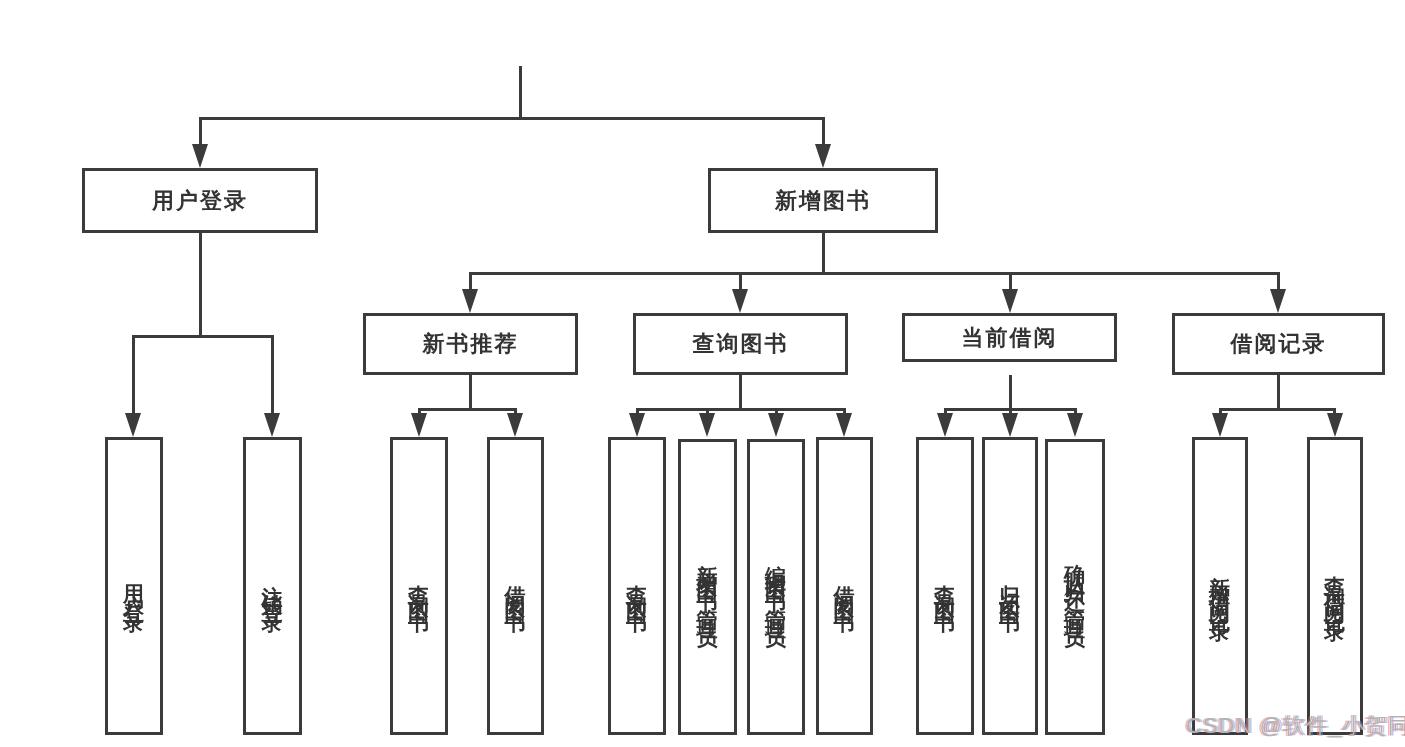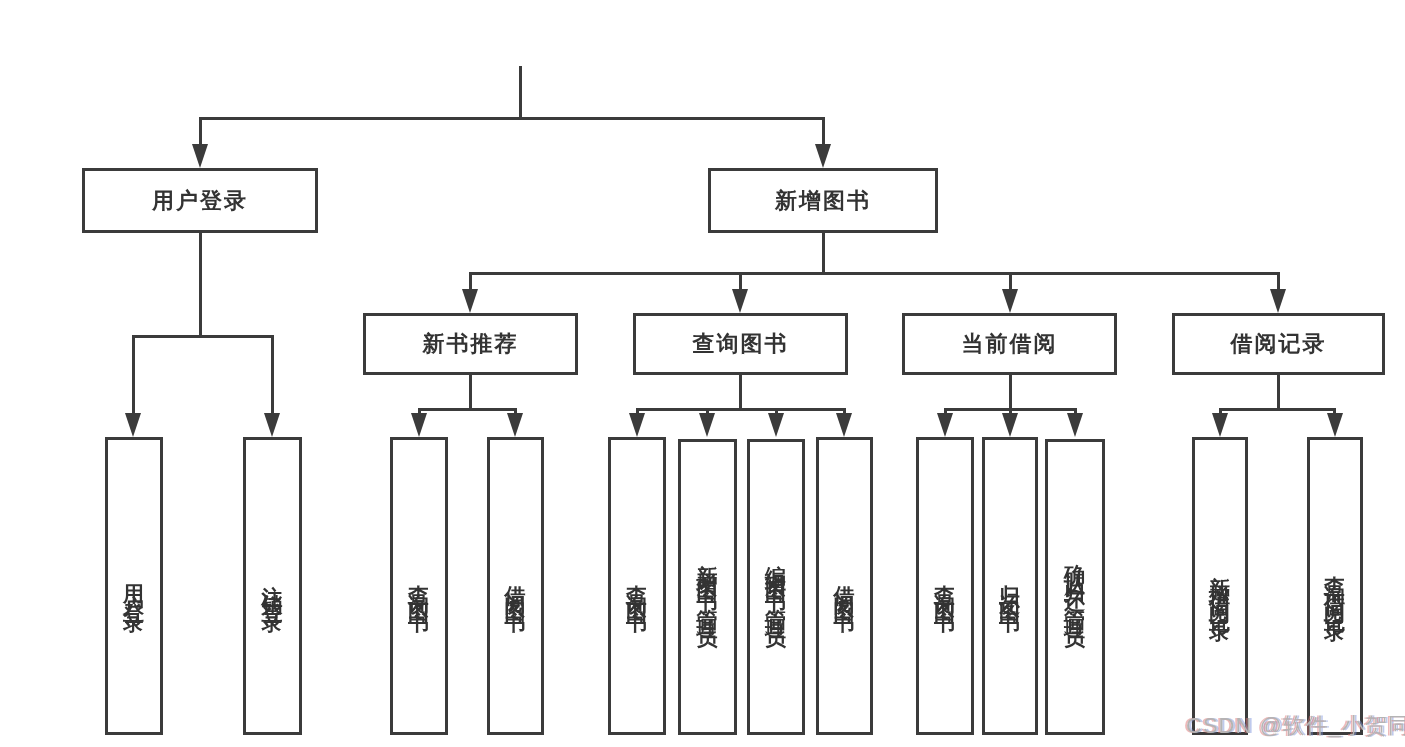--- a/index.html
+++ b/index.html
@@ -93,21 +93,21 @@
   <div class="vl" style="left:1333px;top:408px;height:8px"></div>
   <div class="ah" style="left:1212px;top:413px"></div>
   <div class="ah" style="left:1327px;top:413px"></div>
 
 
   <div class="node" style="left:82px;top:168px;width:236px;height:65px">用户登录</div>
   <div class="node" style="left:708px;top:168px;width:230px;height:65px">新增图书</div>
 
   <div class="node" style="left:363px;top:313px;width:215px;height:62px">新书推荐</div>
   <div class="node" style="left:633px;top:313px;width:215px;height:62px">查询图书</div>
-  <div class="node" style="left:902px;top:313px;width:215px;height:62px">当前借阅</div>
+  <div class="node" style="left:902px;top:313px;width:215px;height:49px">当前借阅</div>
   <div class="node" style="left:1172px;top:313px;width:213px;height:62px">借阅记录</div>
 
   <div class="node vnode" style="left:105px;top:437px;width:58px;height:298px">用户登录</div>
   <div class="node vnode" style="left:243px;top:437px;width:59px;height:298px">注销登录</div>
 
   <div class="node vnode" style="left:390px;top:437px;width:58px;height:298px">查询图书</div>
   <div class="node vnode" style="left:487px;top:437px;width:57px;height:298px">借阅图书</div>
 
   <div class="node vnode" style="left:608px;top:437px;width:58px;height:298px">查询图书</div>
   <div class="node vnode" style="left:678px;top:439px;width:59px;height:296px">新增图书（管理员）</div>

